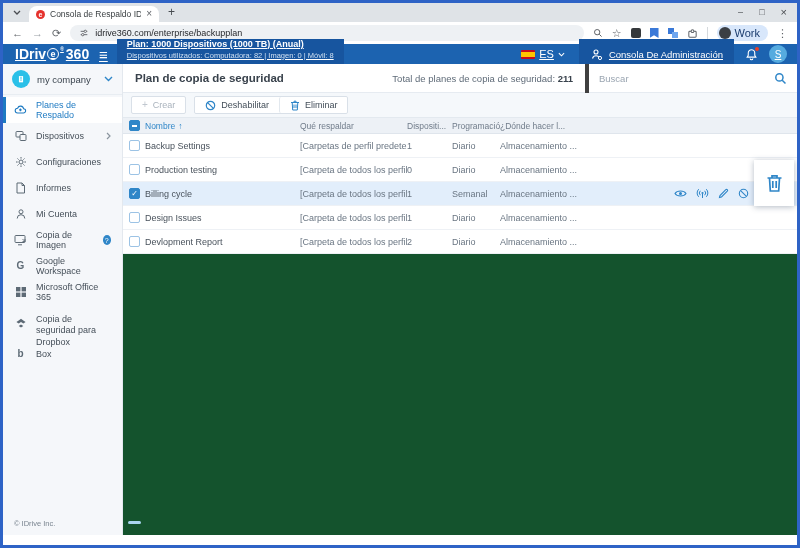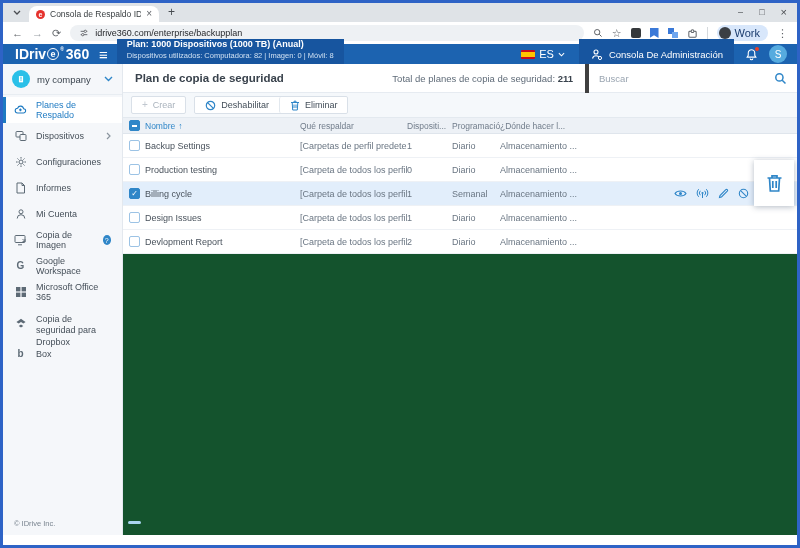--- a/index.html
+++ b/index.html
@@ -25,21 +25,21 @@
   .ext-blue { width:9px; height:10px; background:#3a79d8; clip-path:polygon(0 0,100% 0,100% 100%,50% 72%,0 100%); }
   .ext-sq { width:10px; height:10px; position:relative; }
   .ext-sq i { position:absolute; width:6px; height:6px; background:#3a79d8; }
   .ext-sq i:last-child { left:4px; top:4px; background:#6ea6ef; }
   .tb-sep { width:1px; height:12px; background:#d5d9dd; }
   .profile { height:16px; border-radius:8px; background:#d8e7fb; display:flex; align-items:center; gap:4px; padding:0 8px 0 2px; }
   .profile .av { width:12px; height:12px; border-radius:50%; background:#3b3f44; }
   .profile span { font-size:11px; color:#1a3c6e; }
 
   
-  .appheader { height:20px; background:#1c63b0; display:flex; align-items:center; color:#fff; }
+  .appheader { height:20px; background:#1c63b0; display:flex; align-items:center; color:#fff;text-decoration:underline; }
   .logo { width:96px; padding-left:12px; font-size:14px; font-weight:700; white-space:nowrap; display:flex; align-items:center; }
   .logo .e { display:inline-block; border:1.5px solid #fff; border-radius:50%; width:12px; height:12px; line-height:11px; text-align:center; font-size:9px; margin:0 1px; }
   .logo .reg { font-size:5px; vertical-align:top; margin:0 2px 0 0; align-self:flex-start; }
   .burger { font-size:15px; margin:0 9px 0 0; line-height:1; }
   .planpanel { height:30px; background:#17559f; display:flex; align-items:center; gap:10px; padding:0 10px;flex-direction:column; }
   .plan-title { font-size:9px; font-weight:700; line-height:1.3; }
   .plan-usage { font-size:7.5px; color:#cfe0f2; line-height:1.3; }
   .btn-upgrade { background:#f2705e; border-radius:6px; font-size:9px; padding:4px 10px; color:#fff; }
   .hspace { flex:1; }
   .lang { display:flex; align-items:center; gap:4px; font-size:11px; margin-right:14px; }

